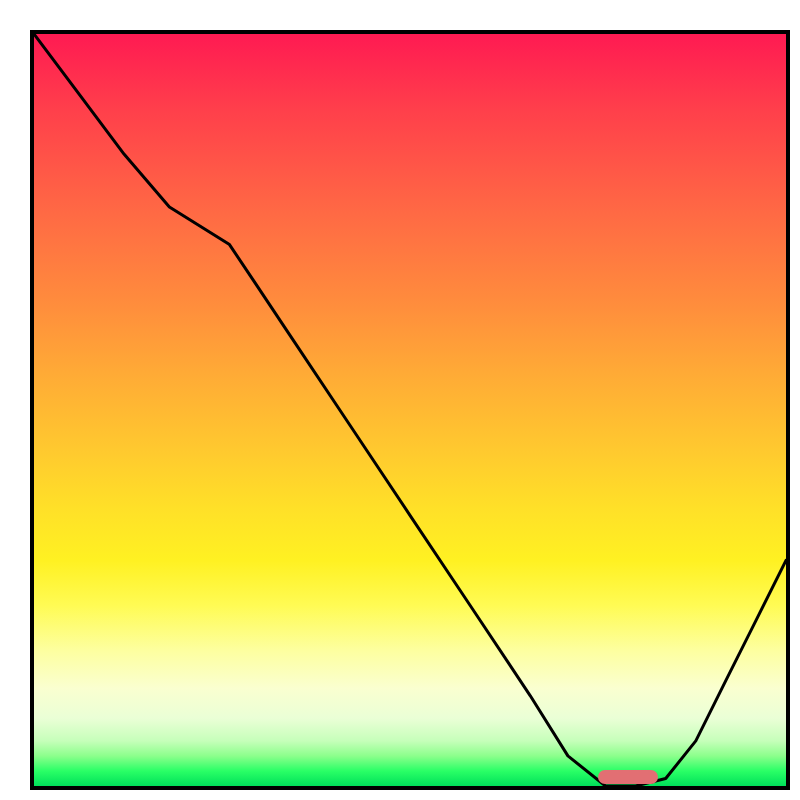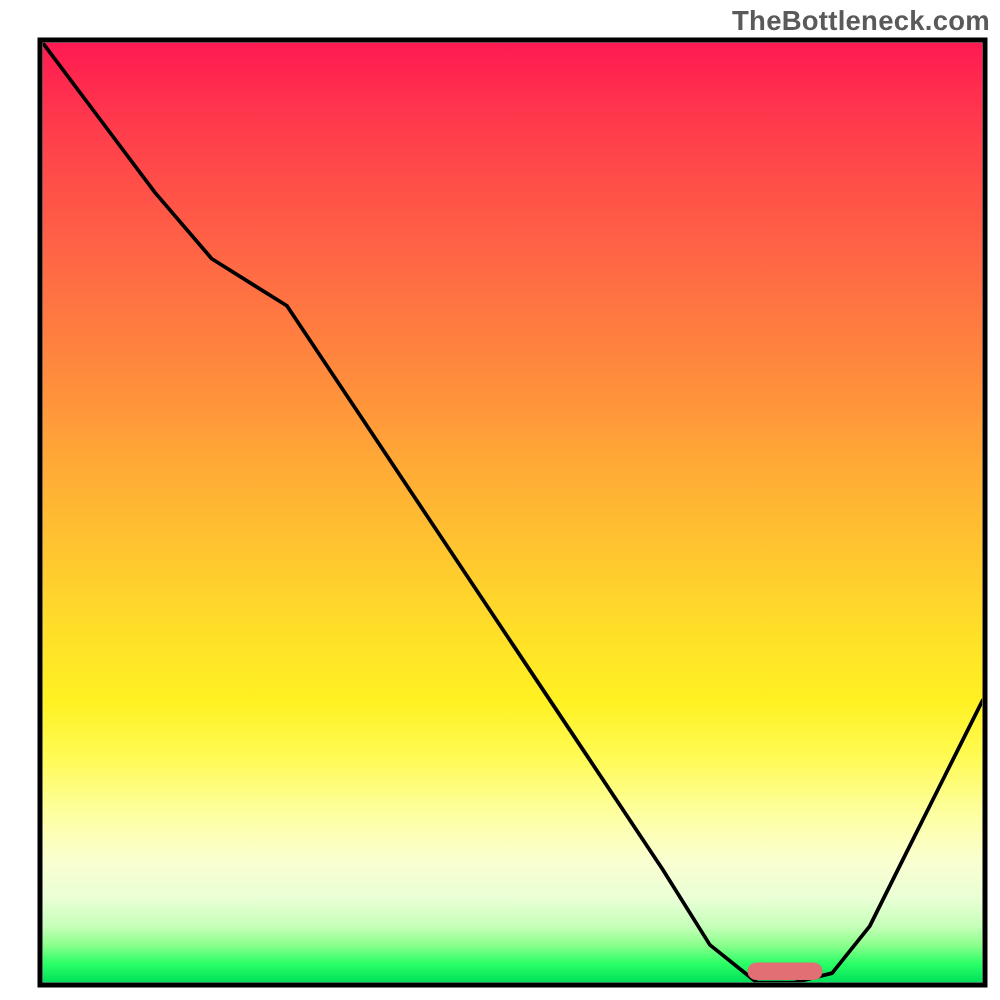--- a/index.html
+++ b/index.html
@@ -65,21 +65,20 @@
     position: absolute;
     height: 14px;
     border-radius: 7px;
     background: #e26f73;
   }
 </style>
 </head>
 <body>
 
 <div class="frame">
-  <div class="watermark">TheBottleneck.com</div>
 
   <div class="inner">
     <svg class="curve" viewBox="0 0 752 752" preserveAspectRatio="none">
       <path id="curve-path" fill="none" stroke="#000" stroke-width="3" stroke-linejoin="round" stroke-linecap="round" d="M0.0 0.0 L45.1 60.2 L90.2 120.3 L135.4 173.0 L195.5 210.6 L255.7 300.8 L315.8 391.0 L376.0 481.3 L436.2 571.5 L496.3 661.8 L533.9 721.9 L571.5 752.0 L601.6 752.0 L631.7 744.5 L661.8 706.9 L691.8 646.7 L721.9 586.6 L752.0 526.4"></path>
     </svg>
     <div class="marker" id="marker" style="left: 564px; width: 60.16px; bottom: 2px; background: rgb(226, 111, 115);"></div>
   </div>
 </div>
 
 </body></html>

